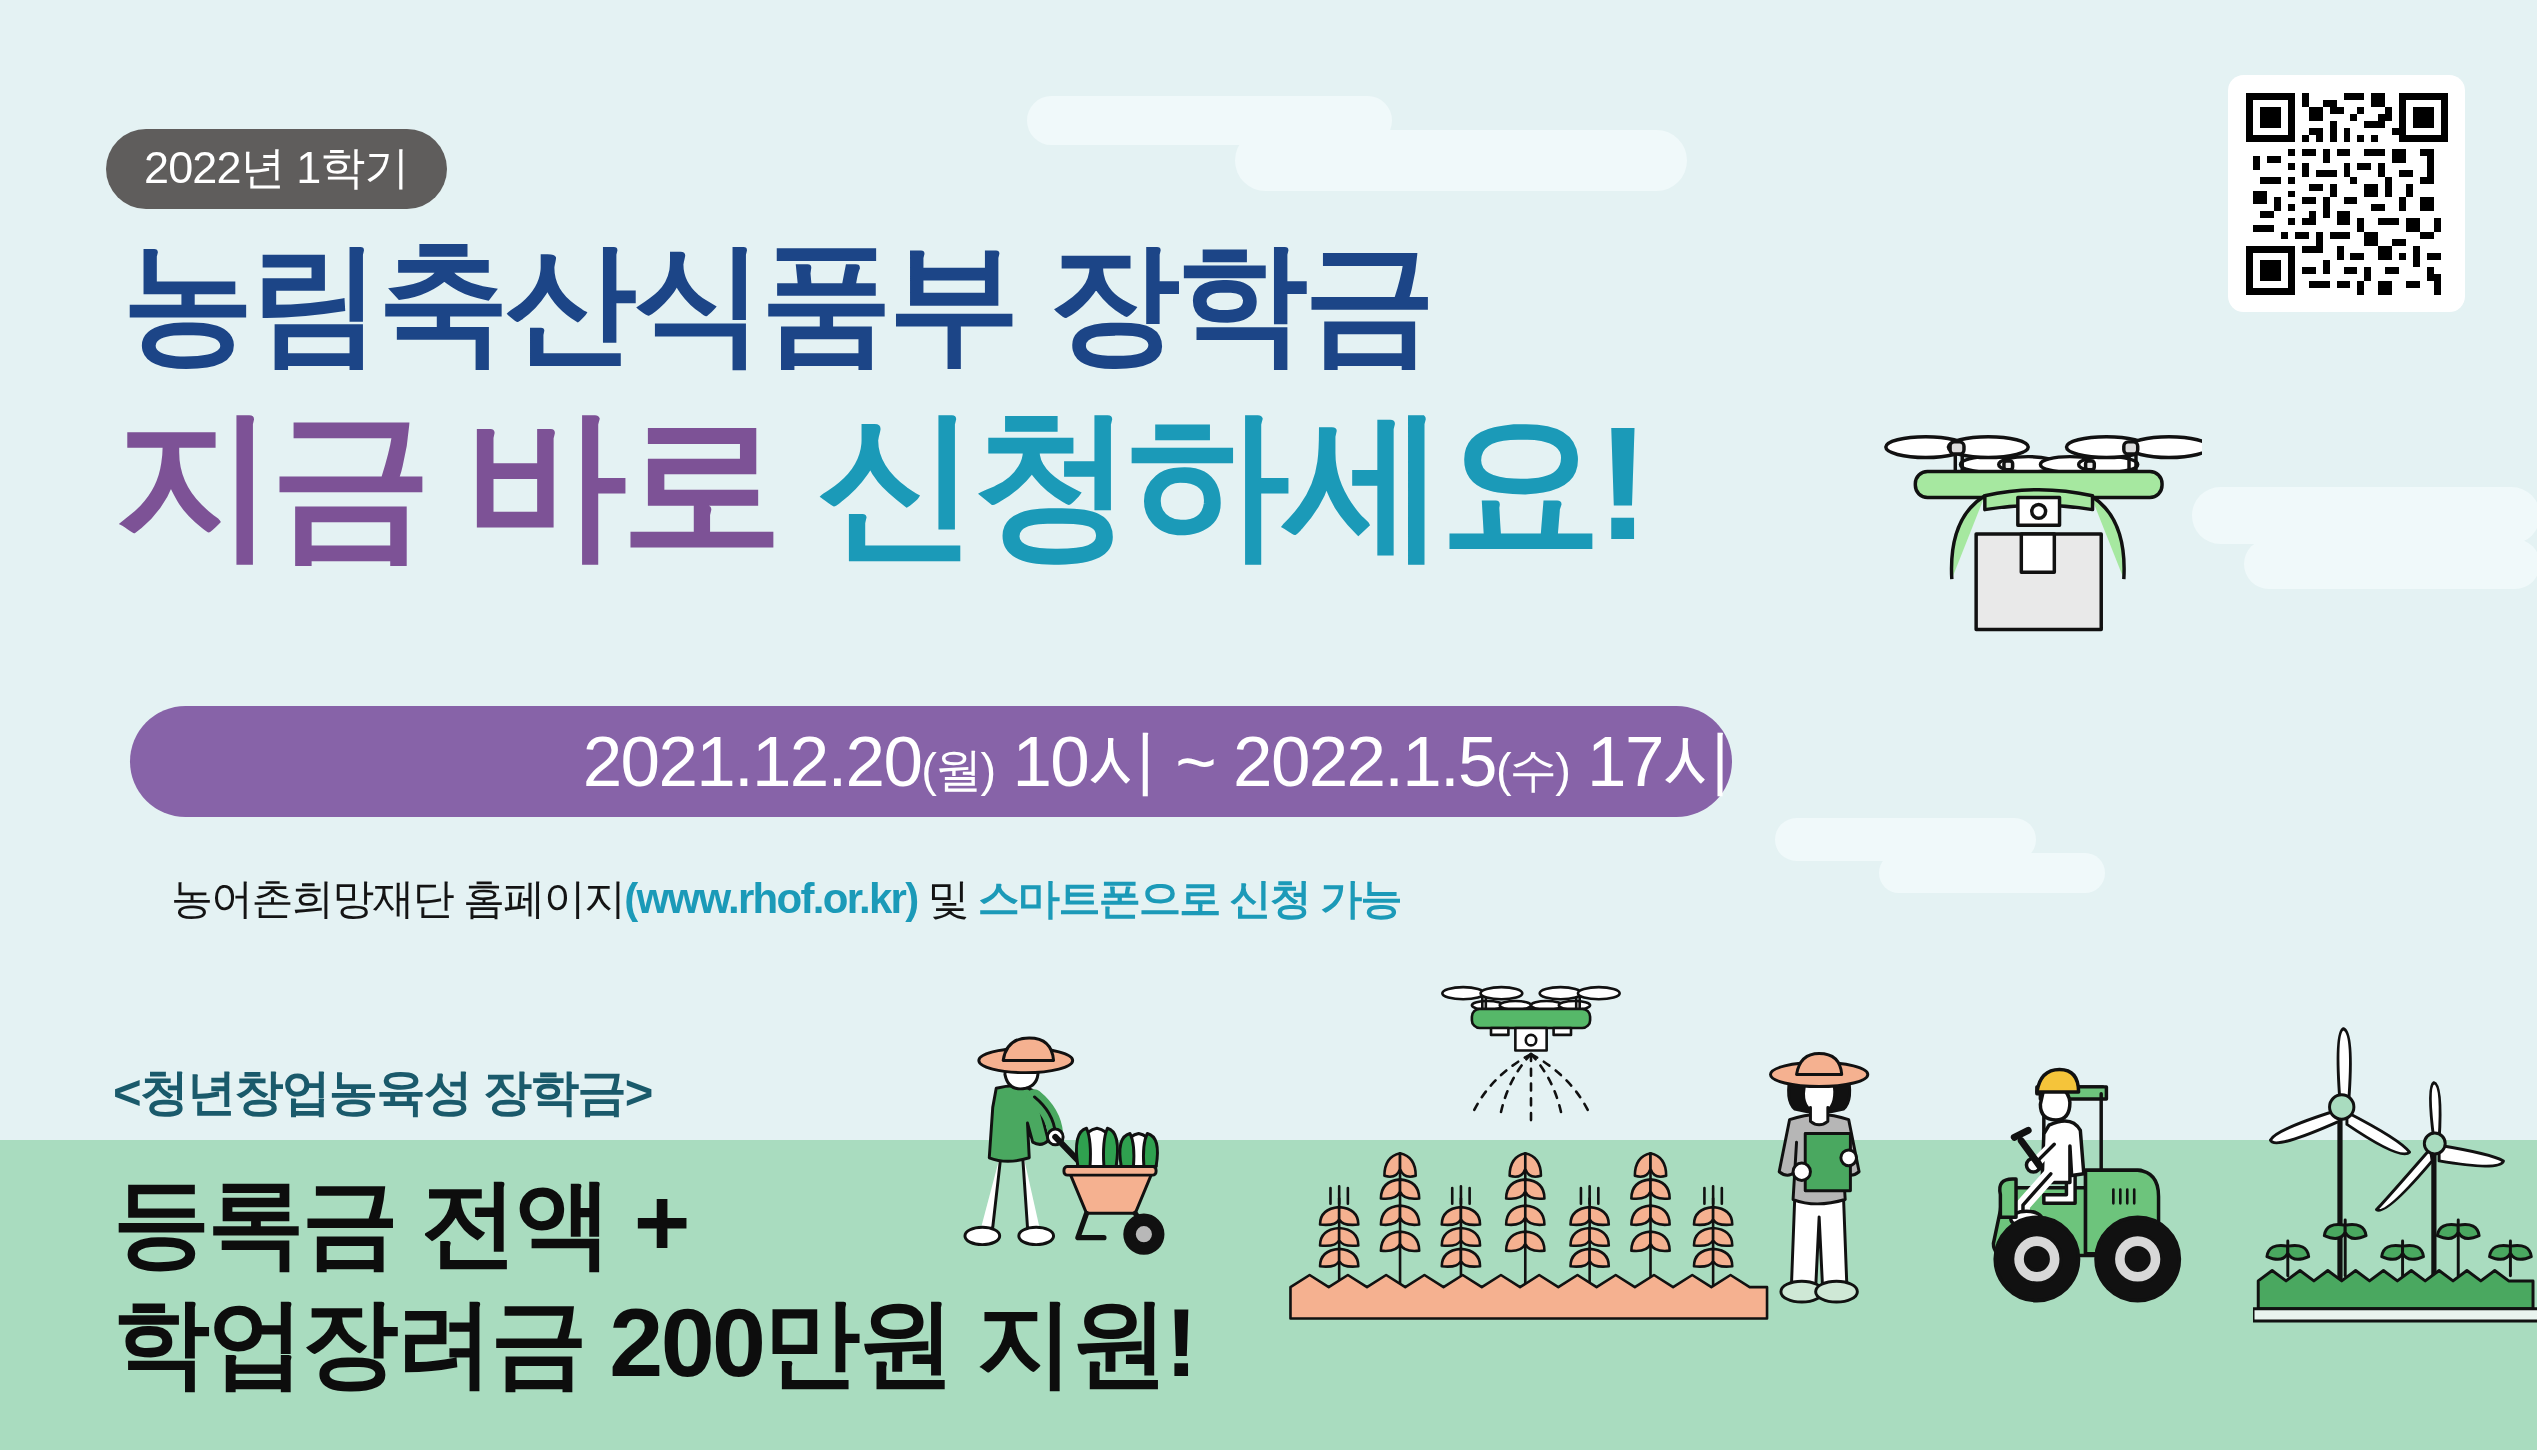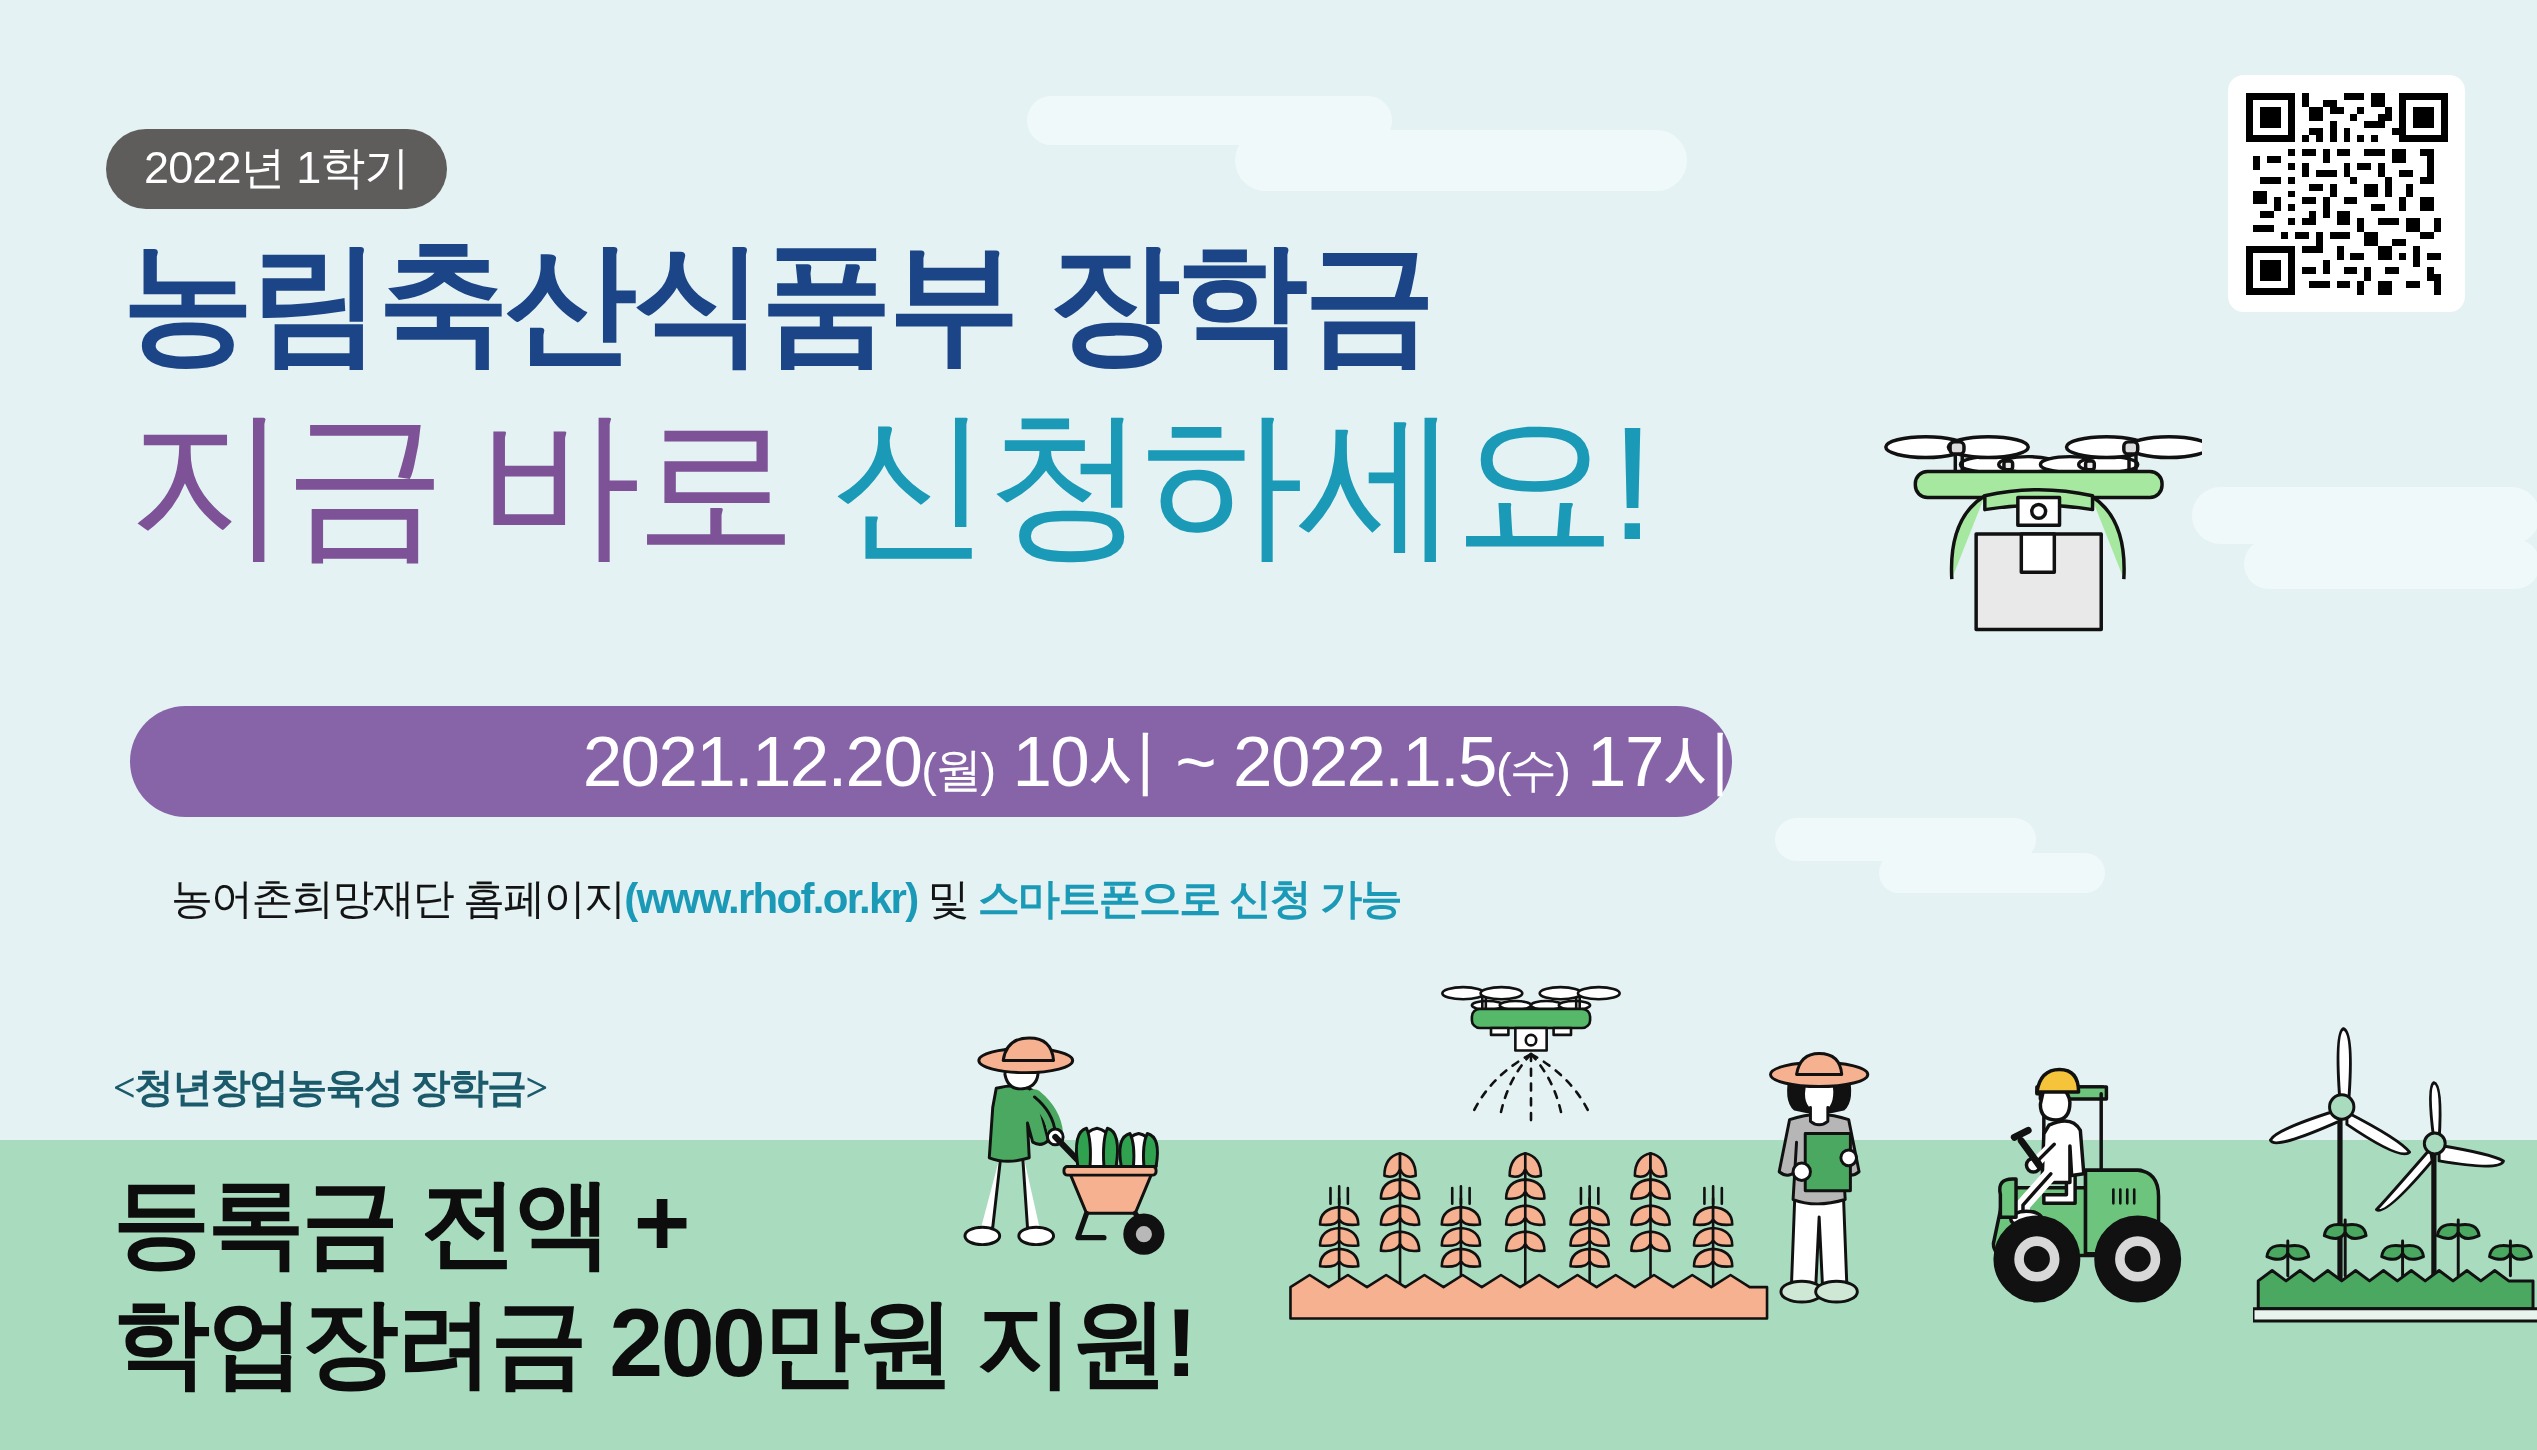--- a/index.html
+++ b/index.html
@@ -27,22 +27,22 @@
     white-space:nowrap;
   }
 
   
   .h1{
     position:absolute;left:122px;top:237px;
     font-size:132px;line-height:1;font-weight:bold;letter-spacing:-4.3px;
     color:#1c4587;white-space:nowrap;
   }
   .h2{
-    position:absolute;left:128px;top:402px;
-    font-size:162px;line-height:1;font-weight:normal;letter-spacing:-6px;
+    position:absolute;left:114px;top:402px;
+    font-size:162px;line-height:1;font-weight:bold;letter-spacing:-6px;
     white-space:nowrap;
   }
   .h2 .p1{color:#7d5296;}
   .h2 .p2{color:#1b9ab8;}
 
   
   .date-pill{
     position:absolute;left:130px;top:706px;
     width:1602px;height:111px;
     background:#8763a8;border-radius:869px;
@@ -56,22 +56,22 @@
   
   .urlline{
     position:absolute;left:171px;top:878px;
     font-size:42px;line-height:1;letter-spacing:-1.7px;white-space:nowrap;color:#141414;
   }
   .urlline .teal{color:#1b9ab8;font-weight:bold;}
 
   
   .subhead{
     position:absolute;left:113px;top:1068px;
-    font-size:40px;line-height:1;font-weight:bold;letter-spacing:-1.7px;
-    color:#1a5a6b;white-space:nowrap;font-family:Liberation Serif, serif;
+    font-size:49px;line-height:1;font-weight:bold;letter-spacing:-1.7px;
+    color:#1a5a6b;white-space:nowrap;
   }
   .bigline{
     position:absolute;left:113px;
     font-size:97px;line-height:1;font-weight:bold;letter-spacing:-2.6px;
     color:#0d0d0d;white-space:nowrap;
   }
   .bigline.l1{top:1174px;}
   .bigline.l2{top:1294px;}
 
   

